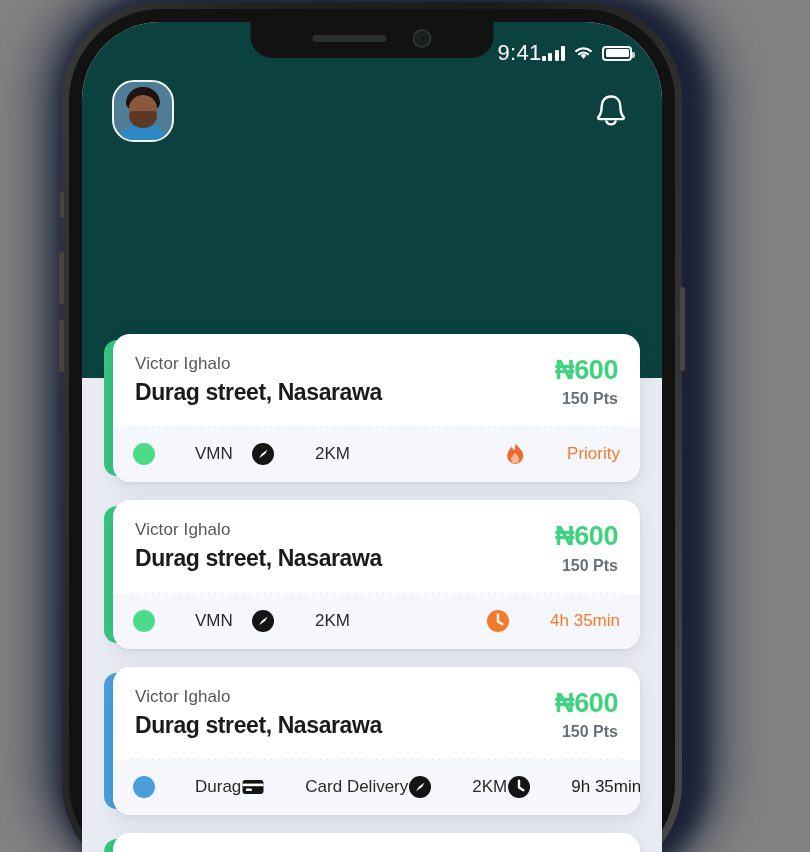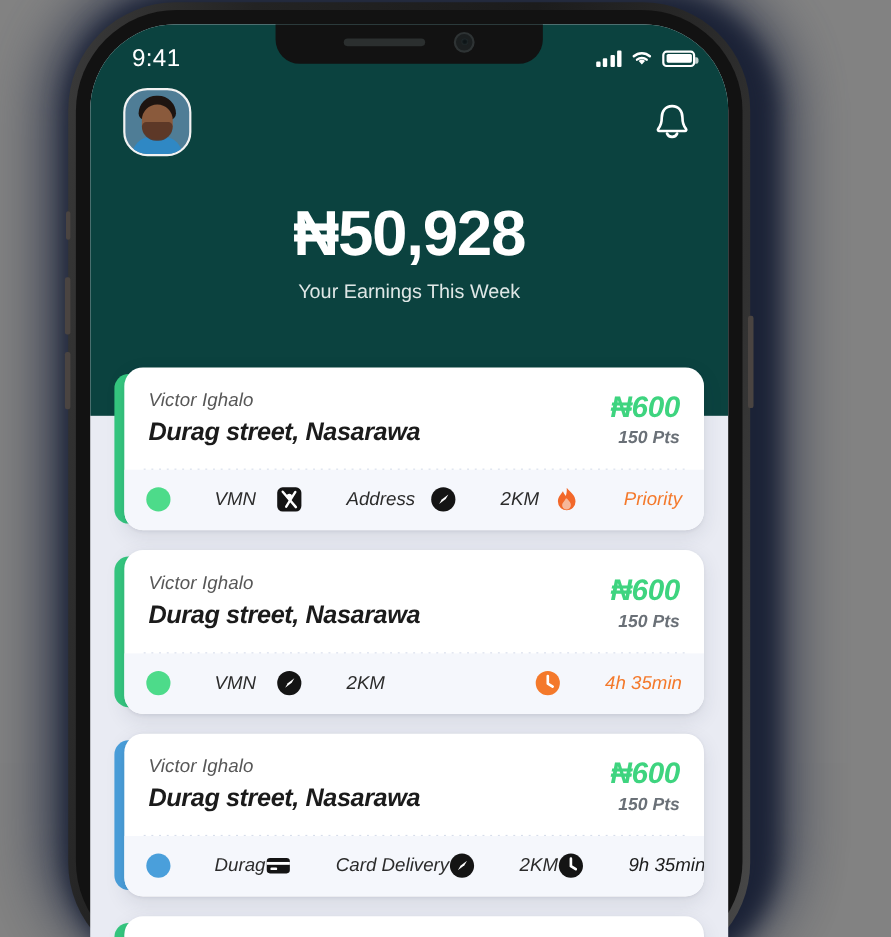--- a/index.html
+++ b/index.html
@@ -118,21 +118,21 @@
     background: #0b423f;
     padding: 0 26px;
     height: 356px;
     z-index: 1;
   }
 
   #status-bar {
     height: 52px;
     display: flex;
     align-items: center;
-    justify-content: space-between;
+    justify-content: flex-end;
     padding-top: 10px;
   }
   #status-time {
     color: #fff;
     font-size: 22px;
     font-weight: 500;
     letter-spacing: .3px;
     padding-left: 12px;
   }
   #status-icons {
@@ -246,21 +246,20 @@
     left: 0; top: 6px; bottom: 6px;
     width: 26px;
     border-radius: 16px;
   }
   .card-body {
     position: relative;
     background: #fff;
     border-radius: 17px;
     box-shadow: 0 6px 18px rgba(36,46,70,.10), 0 1px 3px rgba(36,46,70,.07);
     overflow: hidden;
-    font-style: italic;
   }
   .card-main {
     display: flex;
     justify-content: space-between;
     align-items: flex-start;
     padding: 20px 22px 18px 22px;
   }
   .customer-name {
     font-size: 17px;
     color: #575757;
@@ -374,24 +373,20 @@
           <div class="av-hair"></div>
           <div class="av-face"></div>
           <div class="av-beard"></div>
         </div>
         <svg id="notification-bell" viewBox="0 0 42 46">
           <path d="M21 8.5 c-6.2 0-9.4 4.6-9.4 10.4 0 5.6-1.5 8.2-3.1 10 -0.8 0.9-0.3 2.2 0.9 2.2 h23.2 c1.2 0 1.7-1.3 0.9-2.2 -1.6-1.8-3.1-4.4-3.1-10 C30.4 13.1 27.2 8.5 21 8.5 Z" fill="none" stroke="#ffffff" stroke-width="2.4" stroke-linejoin="round"></path>
           <path d="M16.4 33.4 a4.8 4.2 0 0 0 9.2 0" fill="none" stroke="#ffffff" stroke-width="2.4" stroke-linecap="round"></path>
         </svg>
       </div>
 
-      <div id="earnings-block">
-        <div id="earnings-amount">₦50,928</div>
-        <div id="earnings-caption">Your Earnings This Week</div>
-      </div>
     </div>
 
     <div id="orders-list">
         <div class="order-card">
           <div class="card-accent" style="background: rgb(53, 199, 127);"></div>
           <div class="card-body">
             <div class="card-main">
               <div>
                 <div class="customer-name">Victor Ighalo</div>
                 <div class="order-address">Durag street, Nasarawa</div>
@@ -399,29 +394,20 @@
               <div class="price-col">
                 <div class="order-price">₦600</div>
                 <div class="order-points">150 Pts</div>
               </div>
             </div>
             <div class="card-divider"></div>
             <div class="card-footer">
               <div class="meta m-status">
                 <span class="status-dot" style="background: rgb(77, 219, 138);"></span>
                 <span class="meta-label">VMN</span>
-              </div>
-              <div class="meta m-type">
-                <svg viewBox="0 0 24 24" class="icon-box">
-                  <rect x="1" y="1" width="22" height="22" rx="5" fill="#141414"></rect>
-                  <path d="M6 5 L18 19" stroke="#fff" stroke-width="2.2" stroke-linecap="round"></path>
-                  <path d="M17.5 5.2 L9.2 18.6" stroke="#fff" stroke-width="2.2" stroke-linecap="round"></path>
-                  <circle cx="12" cy="9.3" r="2.5" fill="#fff"></circle>
-                </svg>
-                <span class="meta-label">Address</span>
               </div>
               <div class="meta m-dist">
                 <svg viewBox="0 0 24 24" class="icon-box">
                   <circle cx="12" cy="12" r="11" fill="#141414"></circle>
                   <path d="M16.6 7.6 L10.6 12.1 L8.2 16.2 L14.2 11.7 Z" fill="#fff"></path>
                 </svg>
                 <span class="meta-label">2KM</span>
               </div>
               <div class="meta m-time">
                 <svg viewBox="0 0 24 24" class="icon-box">

